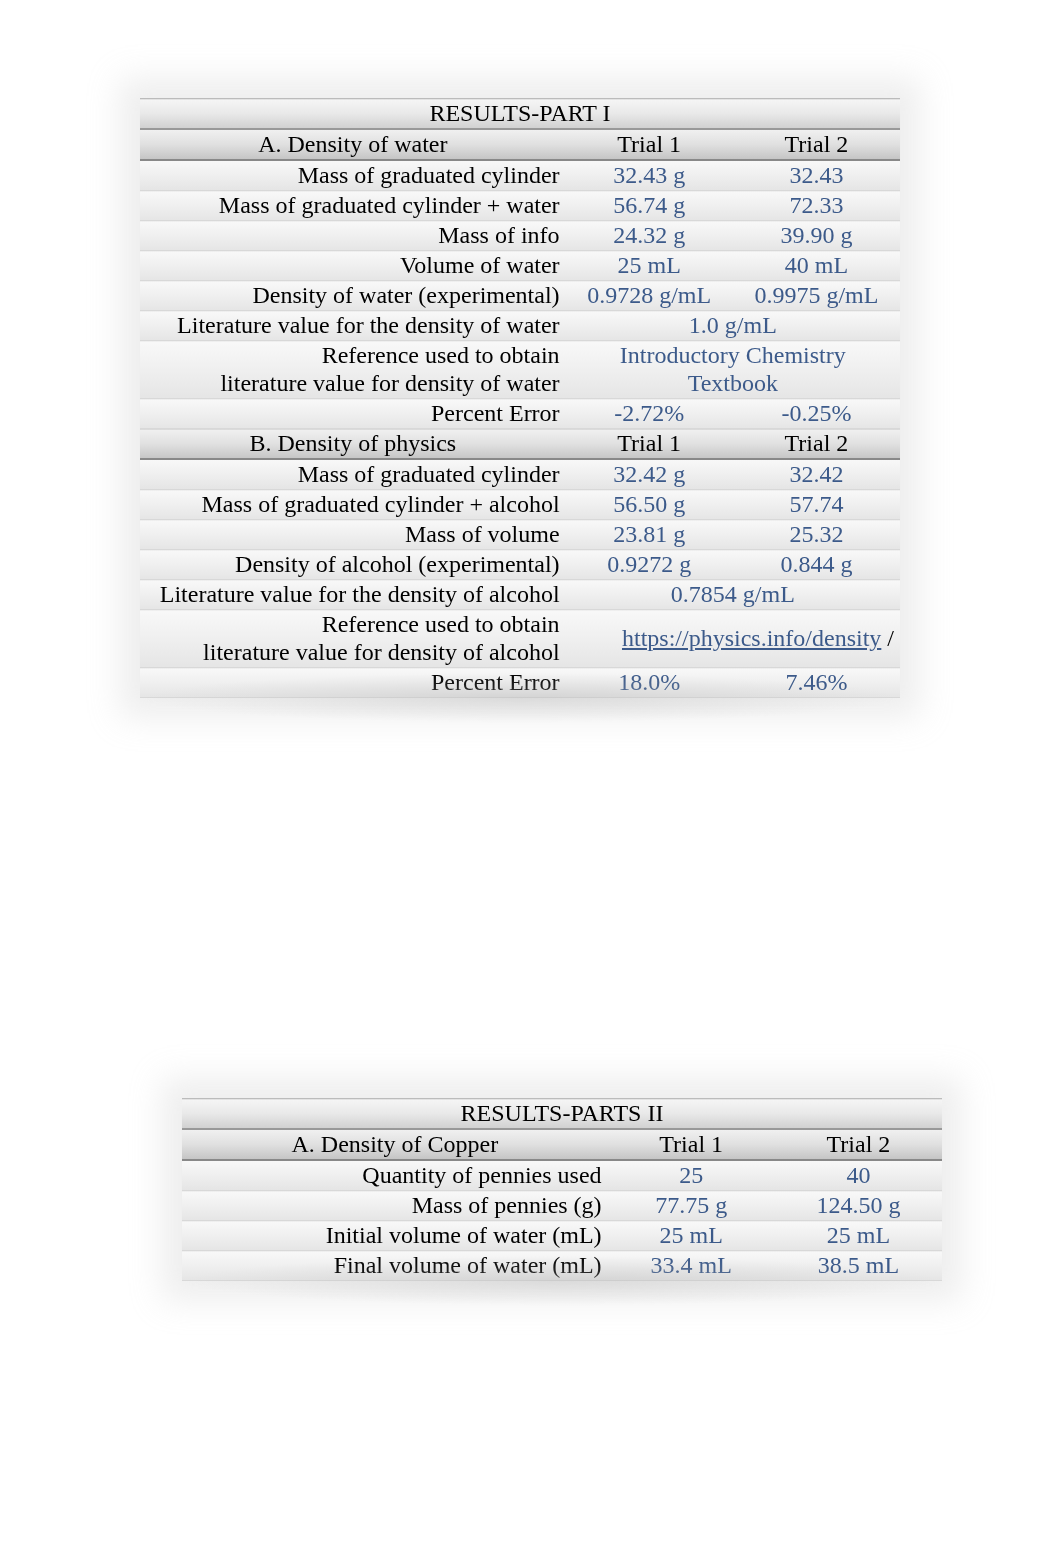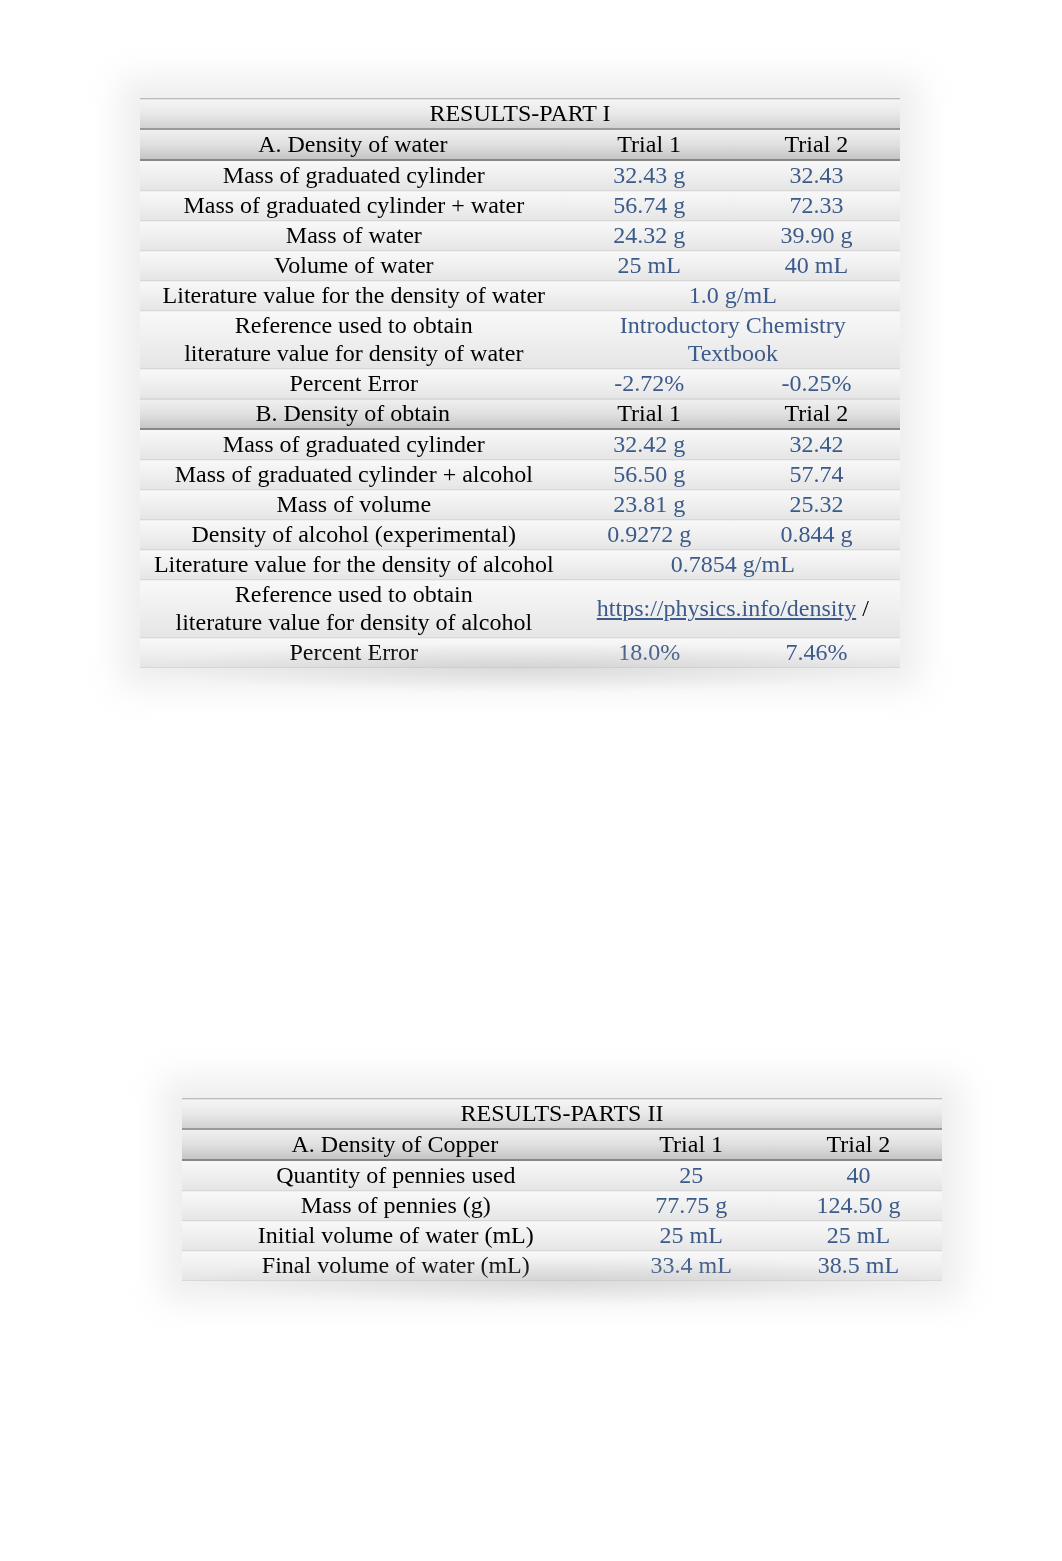--- a/index.html
+++ b/index.html
@@ -63,33 +63,33 @@
     }
     .tbl .header-row td.label-head {
       text-align: center;
     }
     .tbl .data-row td {
       background: linear-gradient(to bottom, #f8f8f8 0%, #efefef 50%, #e5e5e5 100%);
       border-bottom: 1px solid #d8d8d8;
     }
     .tbl .data-row td.label {
       color: #000;
-      text-align: center;
+      text-align: right;
       padding-left: 8px;
     }
     .tbl .data-row td.val {
       color: #3c5a8a;
       text-align: center;
     }
     .tbl .data-row td.merged {
       text-align: center;
       color: #3c5a8a;
     }
     .tbl .data-row td.merged-link {
-      text-align: center;
+      text-align: right;
       color: #000;
     }
     .tbl .data-row td.merged-link .linktxt {
       color: #3c5a8a;
       text-decoration: underline;
     }
     .tbl col.c-label { width: 56%; }
     .tbl col.c-t1 { width: 22%; }
     .tbl col.c-t2 { width: 22%; }
     .blur-bottom {
@@ -134,51 +134,56 @@
         <td class="label">Mass of graduated cylinder</td>
         <td class="val">32.43 g</td>
         <td class="val">32.43</td>
       </tr>
       <tr class="data-row">
         <td class="label">Mass of graduated cylinder + water</td>
         <td class="val">56.74 g</td>
         <td class="val">72.33</td>
       </tr>
       <tr class="data-row">
-        <td class="label">Mass of water</td>
+        <td class="label">Mass of info</td>
         <td class="val">24.32 g</td>
         <td class="val">39.90 g</td>
       </tr>
       <tr class="data-row">
         <td class="label">Volume of water</td>
         <td class="val">25 mL</td>
         <td class="val">40 mL</td>
       </tr>
       <tr class="data-row">
+        <td class="label">Density of water (experimental)</td>
+        <td class="val">0.9728 g/mL</td>
+        <td class="val">0.9975 g/mL</td>
+      </tr>
+      <tr class="data-row">
         <td class="label">Literature value for the density of water</td>
         <td class="merged" colspan="2">1.0 g/mL</td>
       </tr>
       <tr class="data-row">
         <td class="label two-line">
           <span>Reference used to obtain</span><br>
           <span>literature value for density of water</span>
         </td>
         <td class="merged two-line" colspan="2">
           <span>Introductory Chemistry</span><br>
           <span>Textbook</span>
         </td>
       </tr>
       <tr class="data-row">
         <td class="label">Percent Error</td>
         <td class="val">-2.72%</td>
         <td class="val">-0.25%</td>
       </tr>
 
       <tr class="header-row">
-        <td class="label-head">B. Density of obtain</td>
+        <td class="label-head">B. Density of physics</td>
         <td>Trial 1</td>
         <td>Trial 2</td>
       </tr>
 
       <tr class="data-row">
         <td class="label">Mass of graduated cylinder</td>
         <td class="val">32.42 g</td>
         <td class="val">32.42</td>
       </tr>
       <tr class="data-row">

